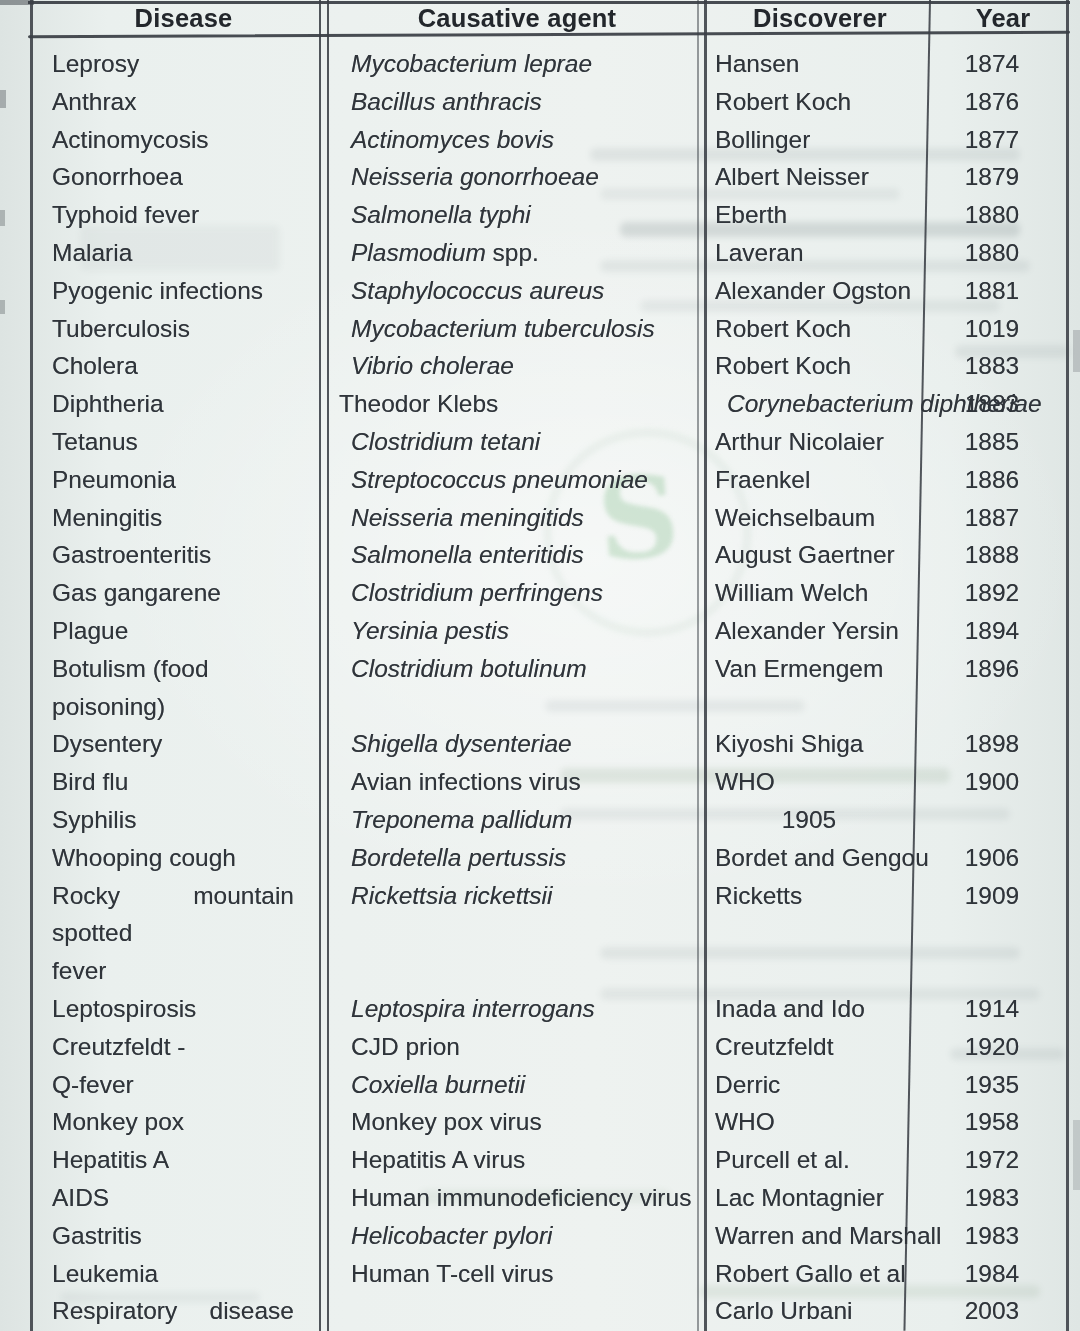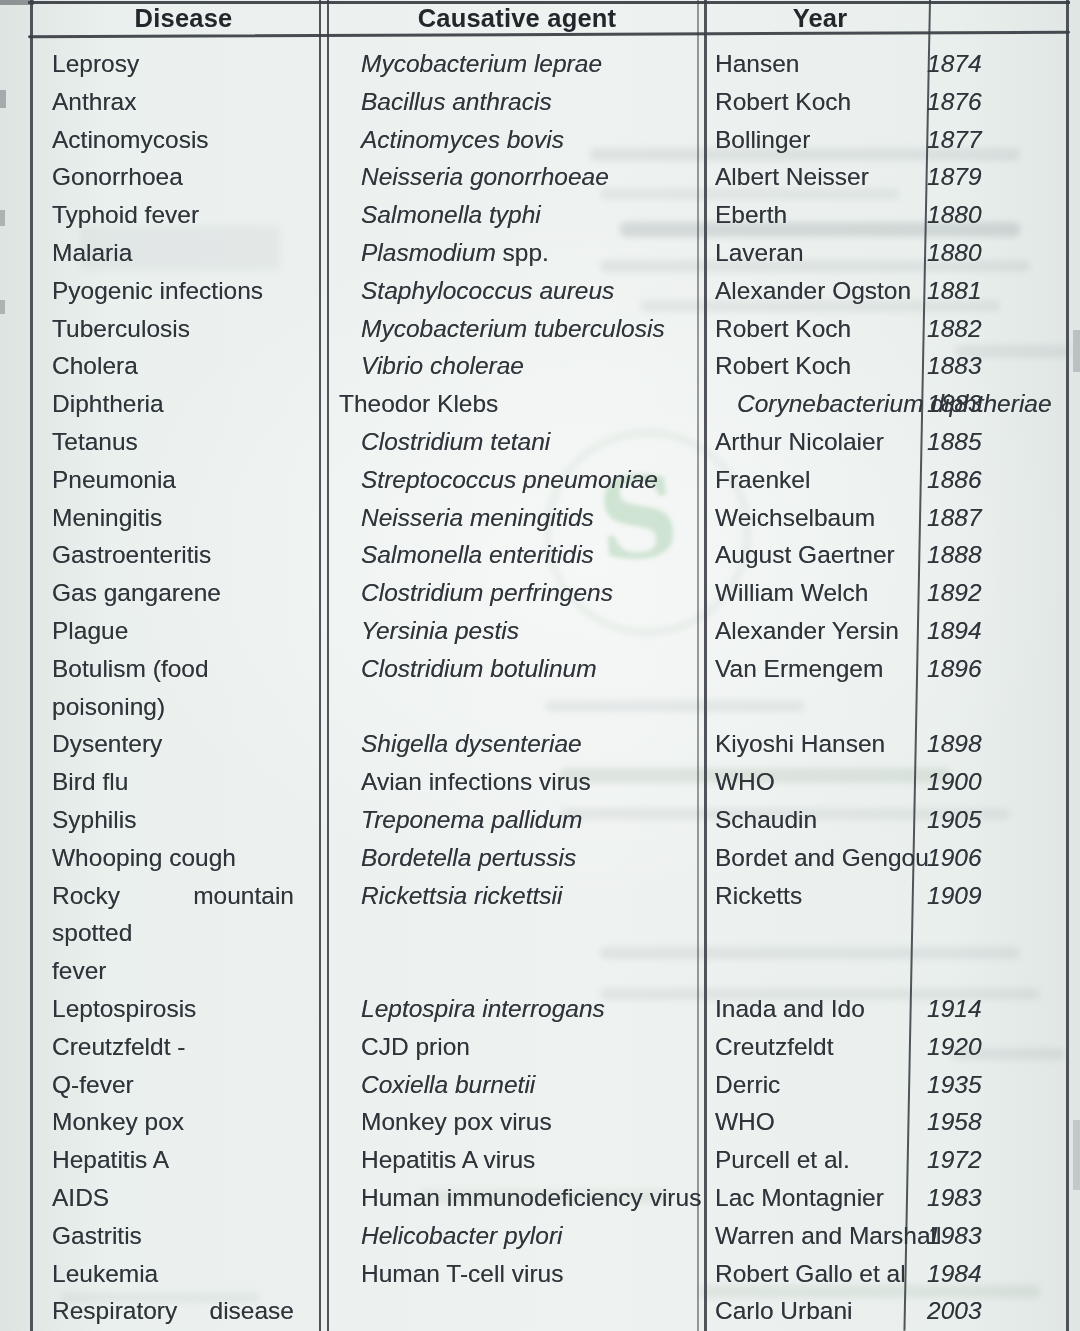--- a/index.html
+++ b/index.html
@@ -40,23 +40,23 @@
   .rows{position:absolute;left:30px;top:45px;width:1033px;}
   .row{display:grid;grid-template-columns:291px 376px 230px 136px;}
   .cell{
     font-size:24.5px;line-height:37.8px;
     text-shadow:0 0 .6px rgba(42,47,53,.5);
     white-space:nowrap;
   }
   .c-disease{padding:0 27px 0 22px;white-space:normal;}
   .dline{white-space:nowrap;}
   .dline.justify{white-space:normal;text-align:justify;text-align-last:justify;}
-  .c-agent{padding-left:40px;}
+  .c-agent{padding-left:30px;}
   .c-disc{padding-left:18px;}
-  .c-year{text-align:left;padding-right:6px;font-variant-numeric:tabular-nums;font-style:italic;}
+  .c-year{text-align:center;padding-right:6px;font-variant-numeric:tabular-nums;}
   .it{font-style:italic;}
 </style>
 </head>
 <body>
 
 <div class="page">
 
   <div class="gh" style="left:590px;top:148px;width:430px;height:13px;"></div>
   <div class="gh" style="left:600px;top:188px;width:300px;height:12px;opacity:.08;"></div>
   <div class="gh" style="left:620px;top:222px;width:400px;height:15px;opacity:.18;"></div>
@@ -91,20 +91,21 @@
     <div class="vline" style="left:319px;width:2px;"></div>
     <div class="vline" style="left:327px;width:2px;"></div>
     <div class="vline" style="left:697px;width:2px;opacity:.5;"></div>
     <div class="vline" style="left:704px;width:2.5px;"></div>
     <div class="vline" style="left:929px;width:2px;transform:rotate(1.1deg);transform-origin:top center;"></div>
     <div class="vline" style="left:1066px;width:2.5px;"></div>
 
     <div class="hdr grid">
       <div class="hcell">Disease</div>
       <div class="hcell">Causative agent</div>
+      <div class="hcell">Discoverer</div>
       <div class="hcell">Year</div>
     </div>
 
     <div class="rows">
   <div class="row">
     <div class="cell c-disease">
             <div class="dline">Leprosy</div>
           </div>
     <div class="cell c-agent"><span class="it">Mycobacterium leprae</span></div>
     <div class="cell c-disc">Hansen</div>
@@ -164,21 +165,21 @@
     <div class="cell c-disc">Alexander Ogston</div>
     <div class="cell c-year">1881</div>
   </div>
 
   <div class="row">
     <div class="cell c-disease">
             <div class="dline">Tuberculosis</div>
           </div>
     <div class="cell c-agent"><span class="it">Mycobacterium tuberculosis</span></div>
     <div class="cell c-disc">Robert Koch</div>
-    <div class="cell c-year">1882</div>
+    <div class="cell c-year">1019</div>
   </div>
 
   <div class="row">
     <div class="cell c-disease">
             <div class="dline">Cholera</div>
           </div>
     <div class="cell c-agent"><span class="it">Vibrio cholerae</span></div>
     <div class="cell c-disc">Robert Koch</div>
     <div class="cell c-year">1883</div>
   </div>
@@ -254,39 +255,38 @@
     <div class="cell c-agent"><span class="it">Clostridium botulinum</span></div>
     <div class="cell c-disc">Van Ermengem</div>
     <div class="cell c-year">1896</div>
   </div>
 
   <div class="row">
     <div class="cell c-disease">
             <div class="dline">Dysentery</div>
           </div>
     <div class="cell c-agent"><span class="it">Shigella dysenteriae</span></div>
-    <div class="cell c-disc">Kiyoshi Hansen</div>
+    <div class="cell c-disc">Kiyoshi Shiga</div>
     <div class="cell c-year">1898</div>
   </div>
 
   <div class="row">
     <div class="cell c-disease">
             <div class="dline">Bird flu</div>
           </div>
     <div class="cell c-agent"><span>Avian infections virus</span></div>
     <div class="cell c-disc">WHO</div>
     <div class="cell c-year">1900</div>
   </div>
 
   <div class="row">
     <div class="cell c-disease">
             <div class="dline">Syphilis</div>
           </div>
     <div class="cell c-agent"><span class="it">Treponema pallidum</span></div>
-    <div class="cell c-disc">Schaudin</div>
     <div class="cell c-year">1905</div>
   </div>
 
   <div class="row">
     <div class="cell c-disease">
             <div class="dline">Whooping cough</div>
           </div>
     <div class="cell c-agent"><span class="it">Bordetella pertussis</span></div>
     <div class="cell c-disc">Bordet and Gengou</div>
     <div class="cell c-year">1906</div>

